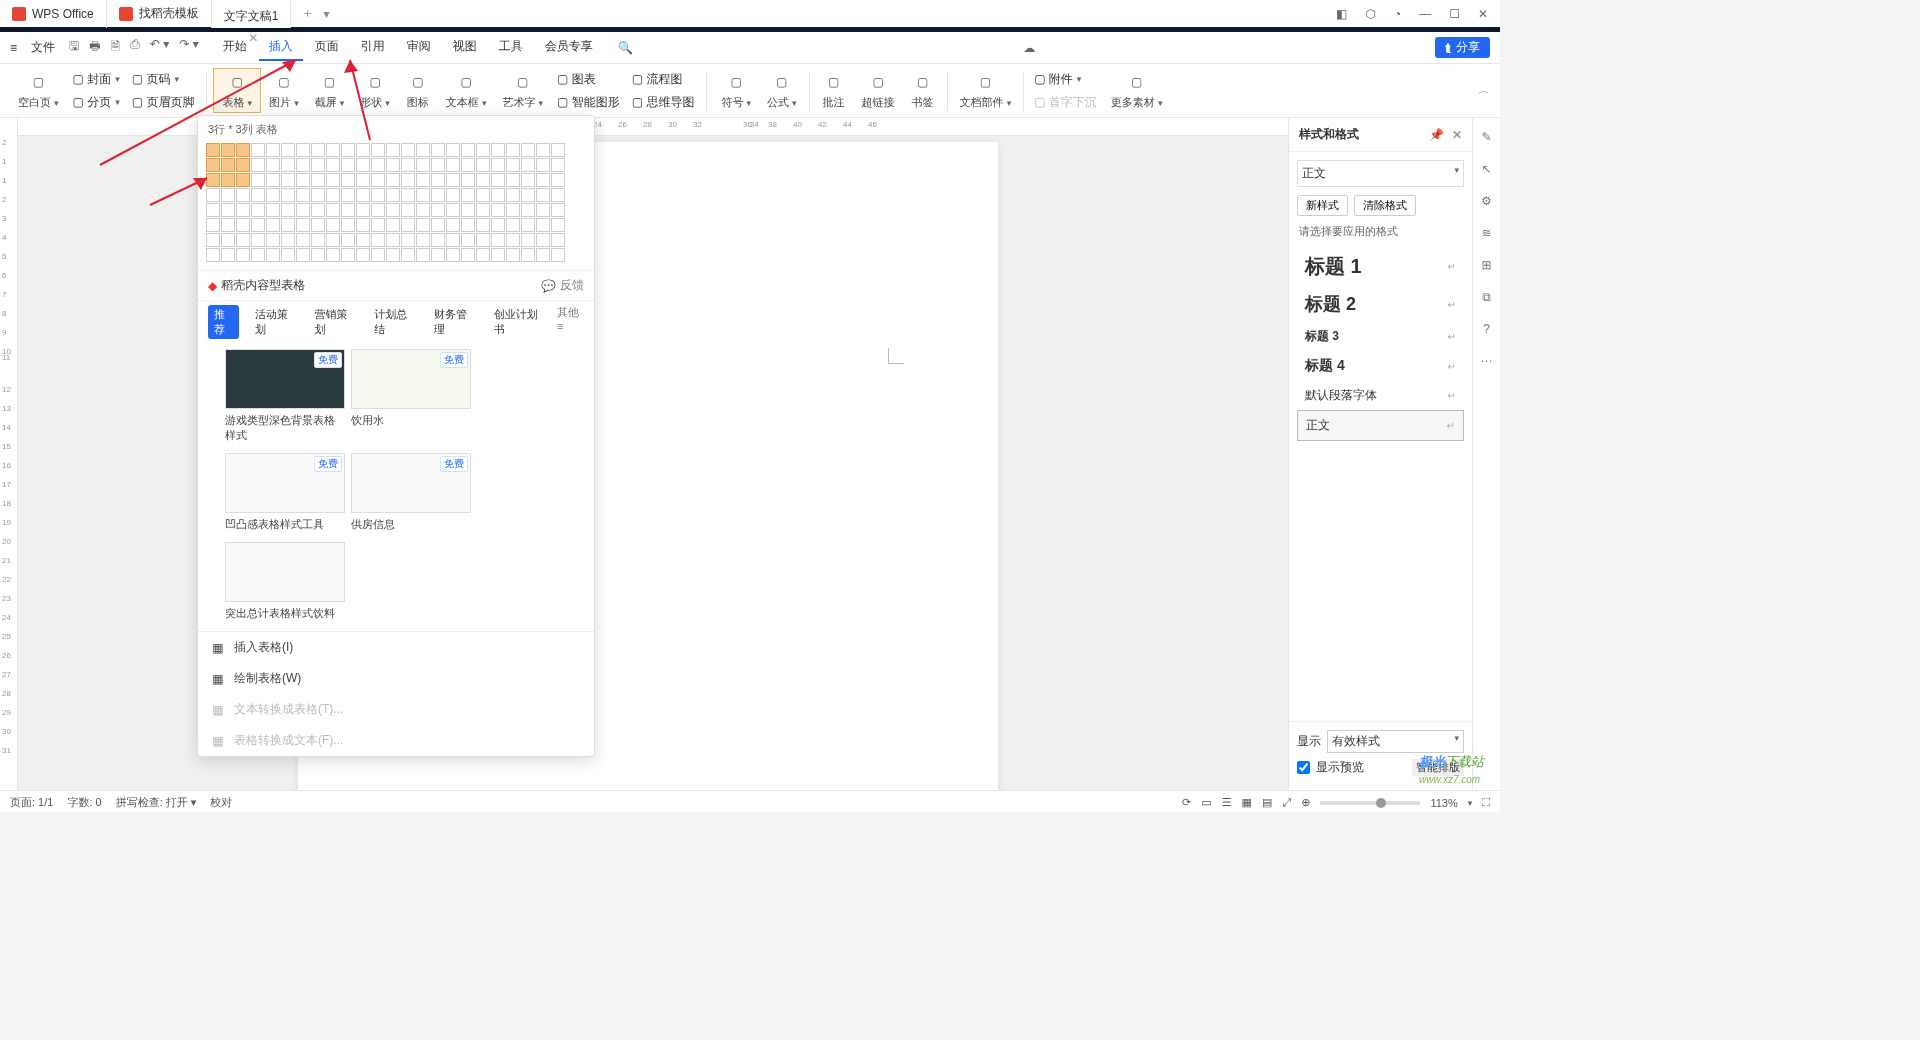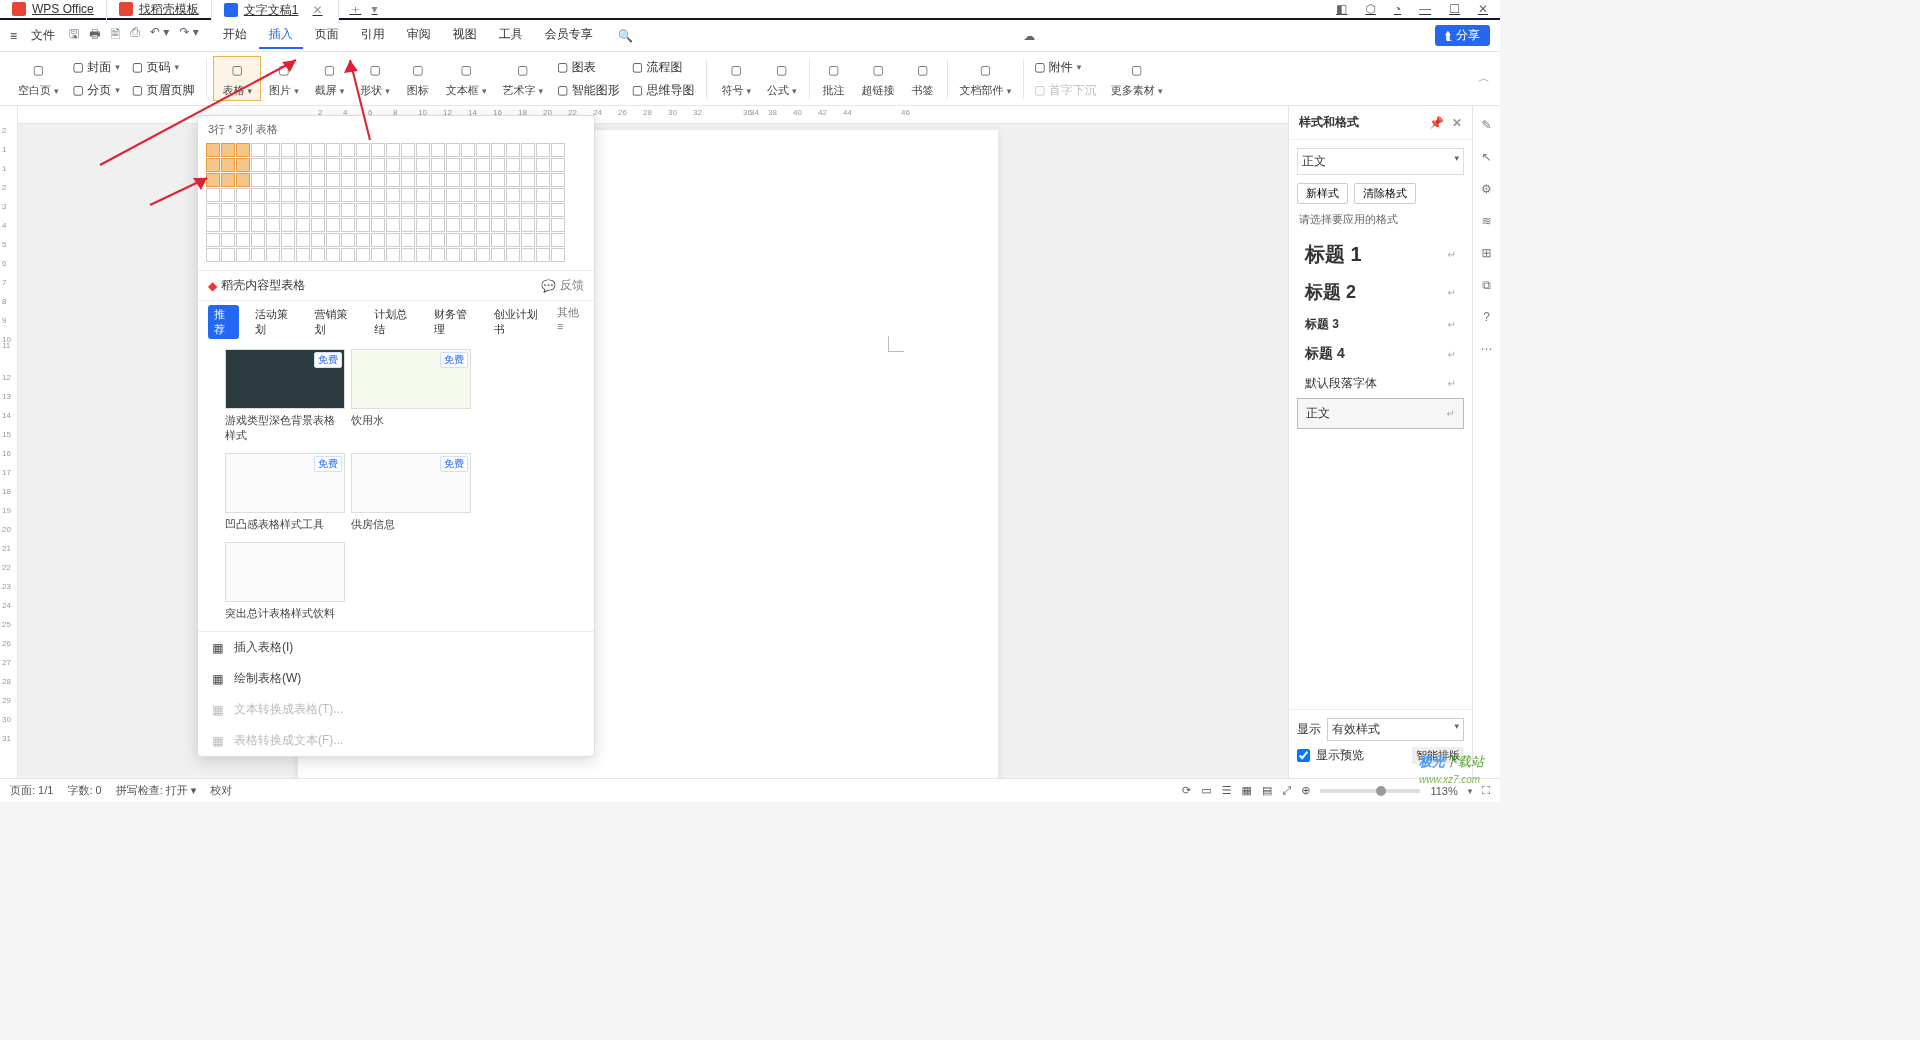--- a/index.html
+++ b/index.html
@@ -1,19 +1,19 @@
 <!DOCTYPE html>
 <html><head>
 <meta charset="utf-8">
 <style>
 * { box-sizing: border-box; margin: 0; padding: 0; }
 body { font-family: "Microsoft YaHei", sans-serif; font-size: 12px; color: #333; background: #f5f5f5; overflow: hidden; width: 1500px; height: 812px; position: relative; }
-.titlebar { height: 20px; background: #fff; display: flex; align-items: center; border-bottom: 2px solid #0f172a; text-decoration: underline; }
+.titlebar { height: 32px; background: #fff; display: flex; align-items: center; border-bottom: 5px solid #0f172a; }
 .tab { height: 28px; padding: 0 12px; display: flex; align-items: center; gap: 6px; border-right: 1px solid #e5e5e5; }
-.tab.active { background: #fff; border-top: 2px solid #fff; }
+.tab.active { background: #fff; border-top: 2px solid #fff; flex-direction: column; }
 .tab-icon { width: 14px; height: 14px; display: inline-block; }
 .tab-close { width: 14px; color: #999; margin-left: 8px; }
 .sys-controls { margin-left: auto; display: flex; gap: 18px; padding-right: 12px; color: #666; }
 .sys-controls span { cursor: pointer; }
 .menubar { height: 32px; background: #fff; display: flex; align-items: center; padding: 0 10px; gap: 4px; border-bottom: 1px solid #e5e5e5; }
 .menubar .item { padding: 4px 10px; cursor: pointer; }
 .menubar .item.active { color: #2468f2; border-bottom: 2px solid #2468f2; }
 .small-icons { display: flex; gap: 10px; color: #666; margin-right: 10px; }
 .share-btn { background: #2468f2; color: #fff; padding: 2px 10px; border-radius: 3px; margin-left: auto; display: flex; align-items: center; gap: 4px; }
 .cloud-btn { margin-left: auto; margin-right: 10px; color: #666; }
@@ -297,21 +297,21 @@
           <span class="mark" style="left: 600px;">26</span>
           <span class="mark" style="left: 625px;">28</span>
           <span class="mark" style="left: 650px;">30</span>
           <span class="mark" style="left: 675px;">32</span>
           <span class="mark" style="left: 732px;">34</span>
           <span class="mark" style="left: 725px;">36</span>
           <span class="mark" style="left: 750px;">38</span>
           <span class="mark" style="left: 775px;">40</span>
           <span class="mark" style="left: 800px;">42</span>
           <span class="mark" style="left: 825px;">44</span>
-          <span class="mark" style="left: 883px;">46</span>
+          <span class="mark" style="left: 850px;">46</span>
         </div>
       </div>
     <div class="page"></div>
     <div class="cursor-corner"></div>
   </div>
   <div class="side-panel">
     <div class="side-header">
       <span>样式和格式</span>
       <span style="margin-left:auto;display:flex;gap:8px;color:#999;">
         <span>📌</span>

